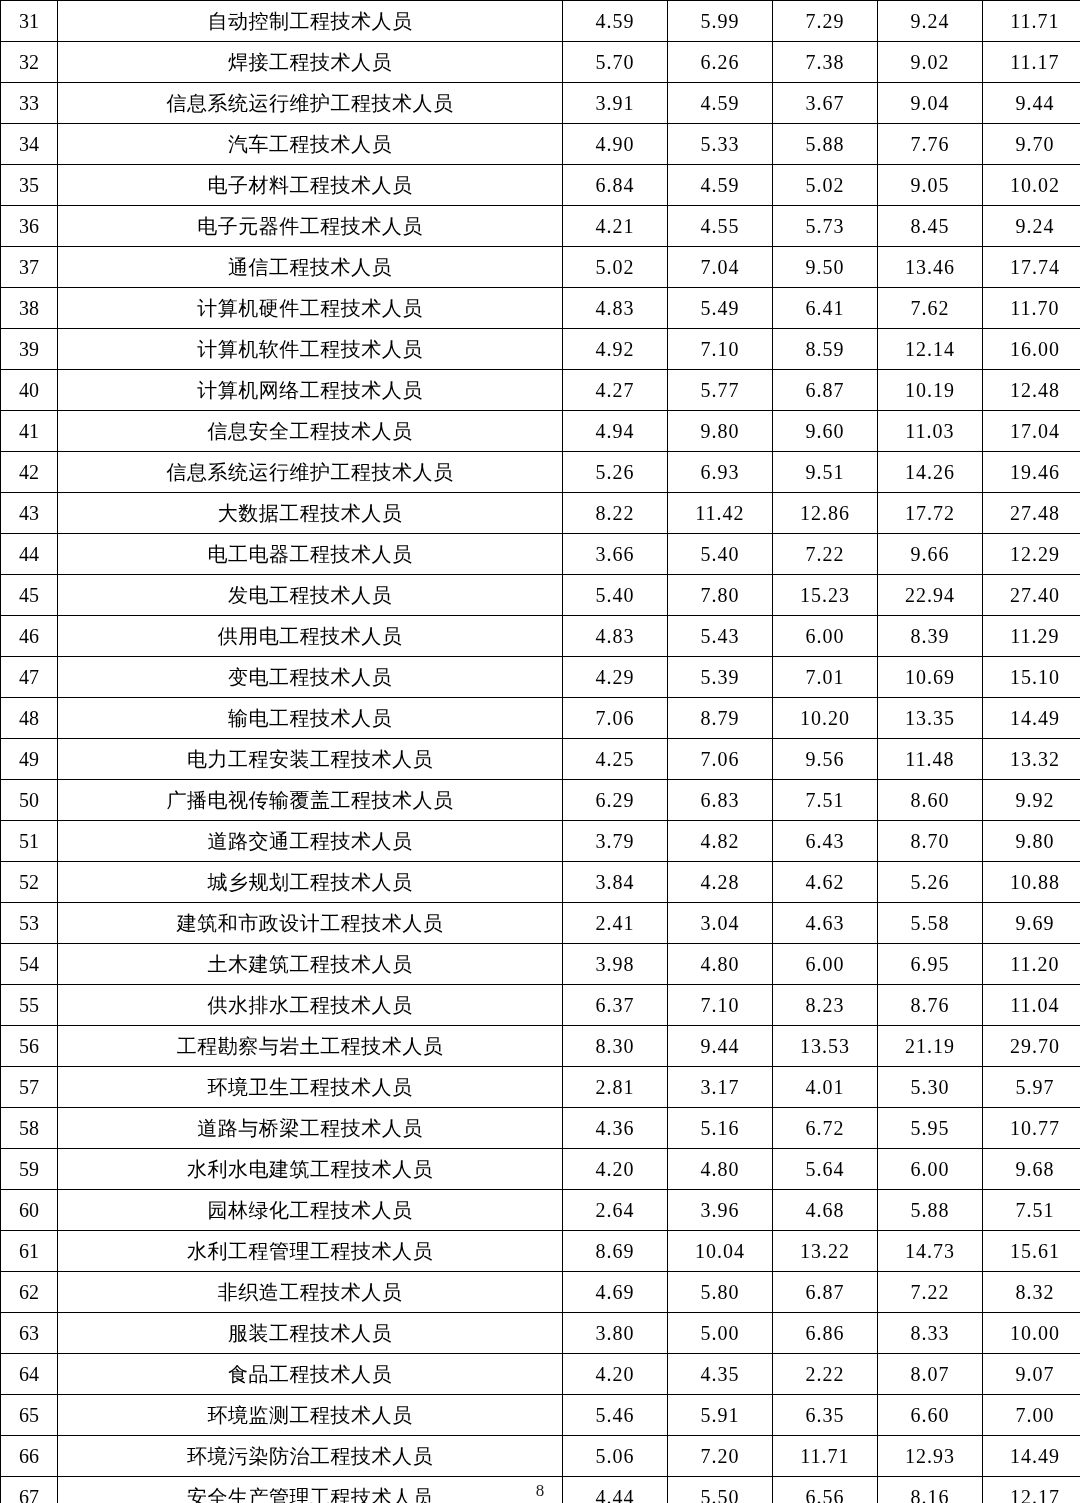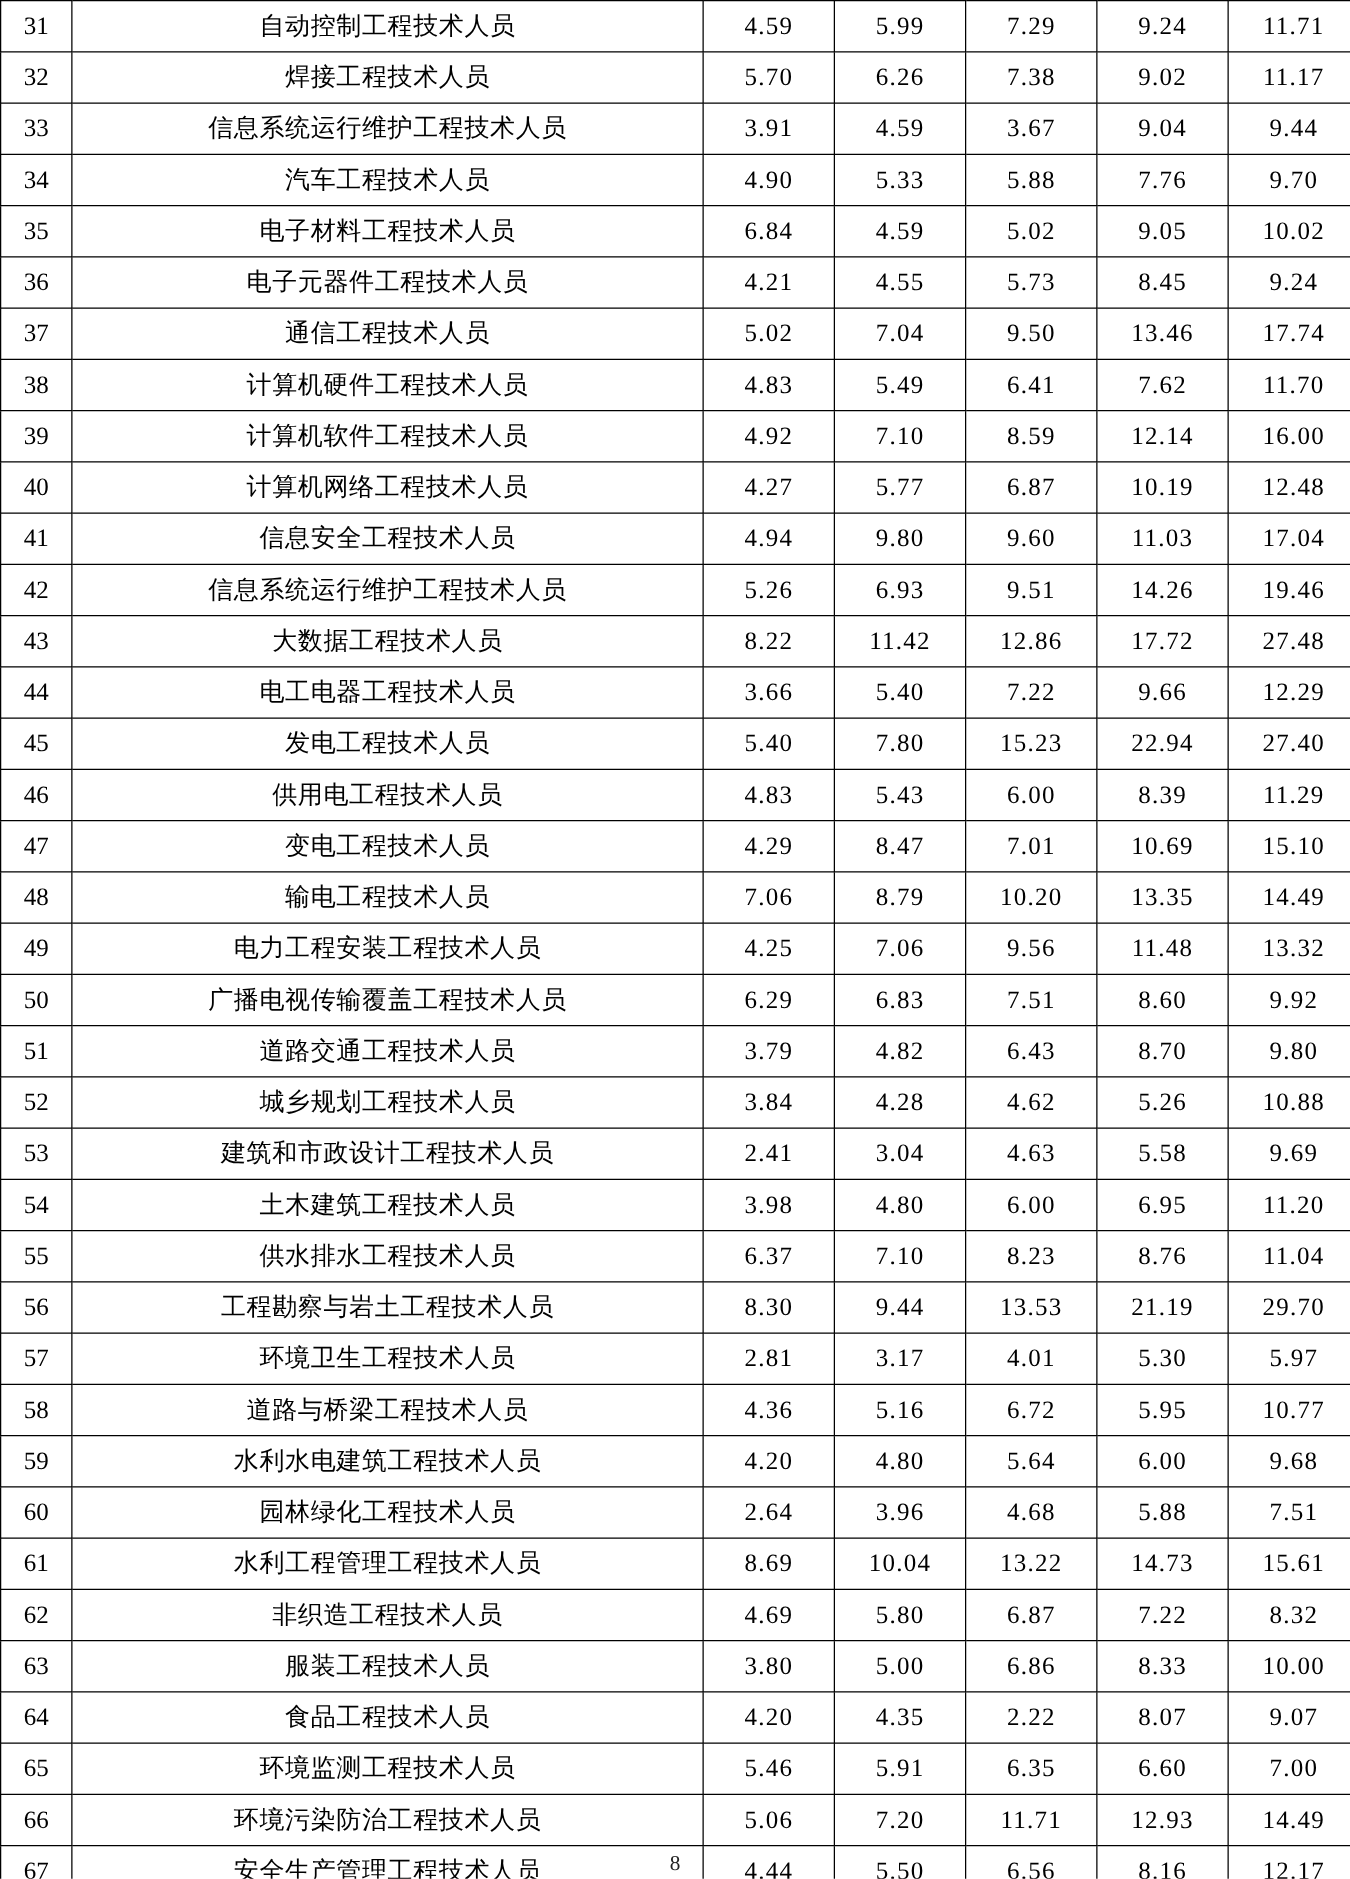--- a/index.html
+++ b/index.html
@@ -201,21 +201,21 @@
           <td class="col-val">4.83</td>
           <td class="col-val">5.43</td>
           <td class="col-val">6.00</td>
           <td class="col-val">8.39</td>
           <td class="col-val">11.29</td>
         </tr>
         <tr>
           <td class="col-idx">47</td>
           <td class="col-name">变电工程技术人员</td>
           <td class="col-val">4.29</td>
-          <td class="col-val">8.47</td>
+          <td class="col-val">5.39</td>
           <td class="col-val">7.01</td>
           <td class="col-val">10.69</td>
           <td class="col-val">15.10</td>
         </tr>
         <tr>
           <td class="col-idx">48</td>
           <td class="col-name">输电工程技术人员</td>
           <td class="col-val">7.06</td>
           <td class="col-val">8.79</td>
           <td class="col-val">10.20</td>

